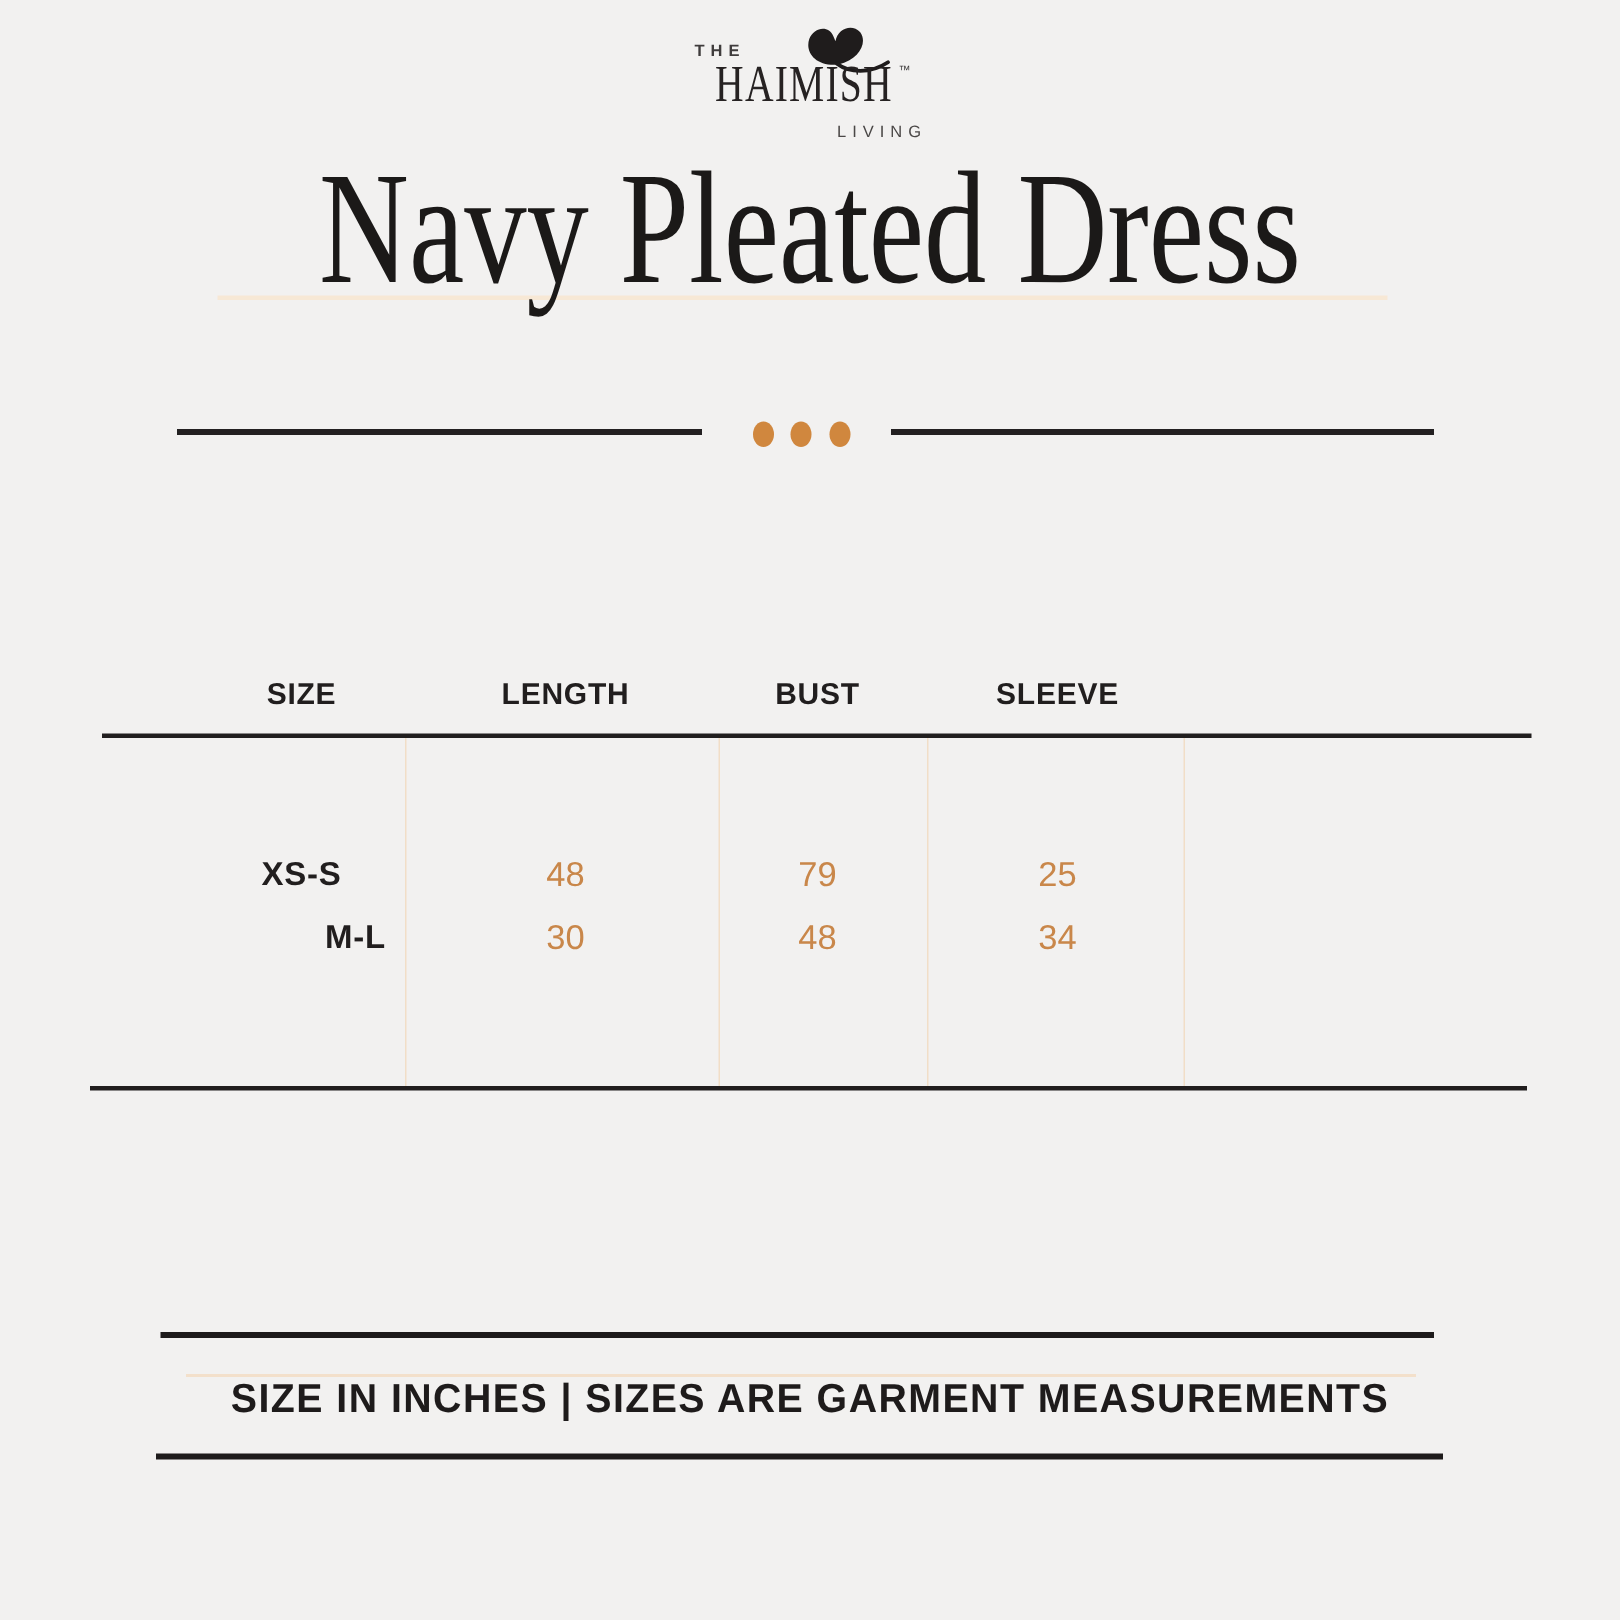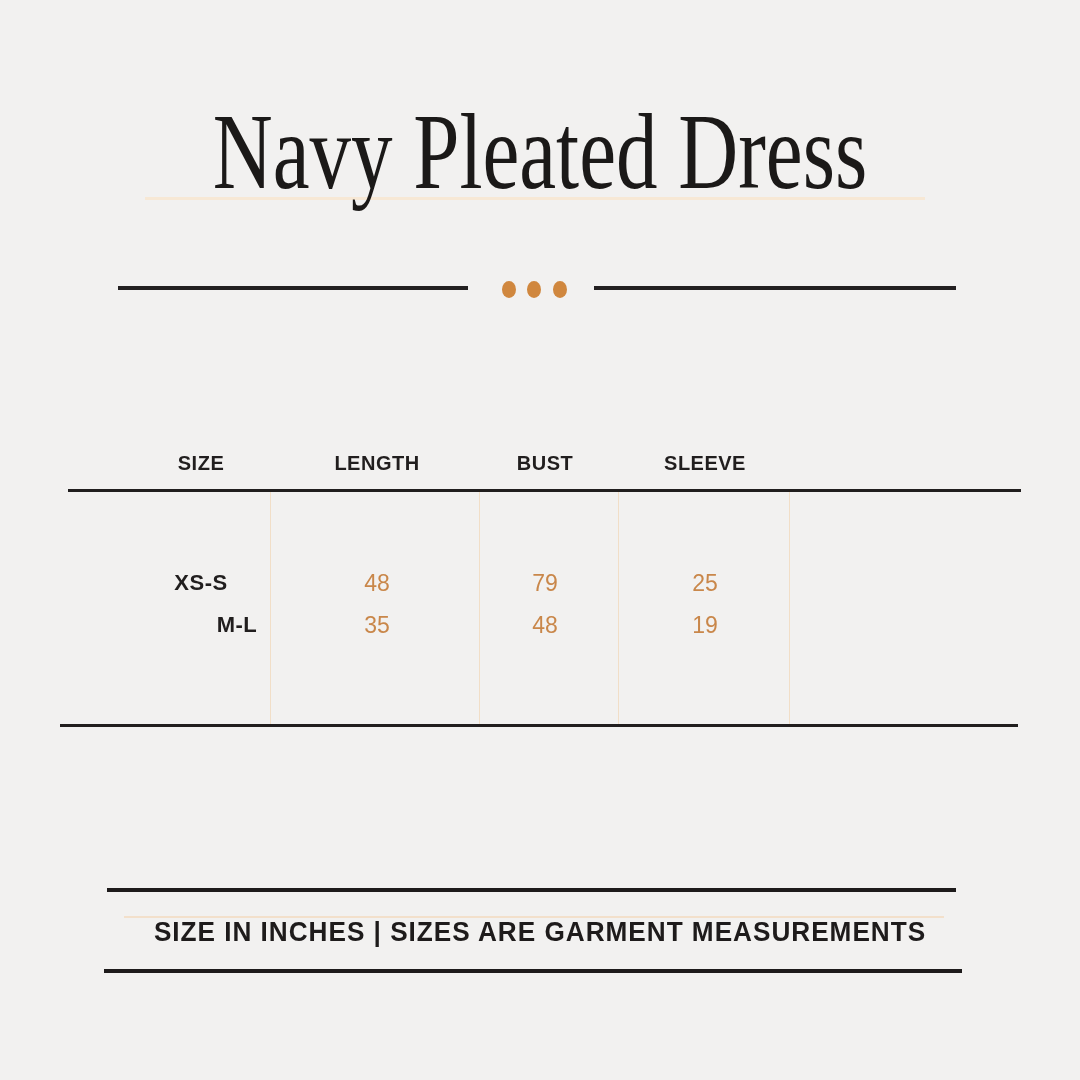--- a/index.html
+++ b/index.html
@@ -80,20 +80,30 @@
     transform:scaleX(0.97);transform-origin:50% 50%;
     white-space:nowrap;
   }
   .footer-line-bottom{position:absolute;left:104px;top:969px;width:858px;height:4px;background:#1E1B1B;}
 </style>
 </head>
 <body>
 
 <div class="canvas">
 
+  <div class="logo">
+    <div class="logo-the">THE</div>
+    <svg class="leaf" viewBox="0 0 66 34" xmlns="http://www.w3.org/2000/svg">
+      <path d="M 24 27 C 9 28.5, 1.5 19, 4.5 10 C 7.5 2, 17.5 0.5, 20.5 8 L 22 11.5 C 23.5 3, 33 -0.5, 38.5 5.5 C 43.5 12.5, 38 23.5, 24 27 Z" fill="#1F1C1C"></path>
+      <path d="M 23 26.5 C 31 32.5, 45 33.5, 57 25.5" fill="none" stroke="#1F1C1C" stroke-width="2.6" stroke-linecap="round"></path>
+    </svg>
+    <div class="logo-name">HAIMISH</div>
+    <div class="logo-tm">™</div>
+    <div class="logo-living">LIVING</div>
+  </div>
 
   <div class="title-underline"></div>
   <div class="page-title">Navy Pleated Dress</div>
 
   <div class="div-line left"></div>
   <span class="dot d1"></span>
   <span class="dot d2"></span>
   <span class="dot d3"></span>
   <div class="div-line right"></div>
 
@@ -109,23 +119,23 @@
     <div class="vline" style="left:479px;"></div>
     <div class="vline" style="left:618px;"></div>
     <div class="vline" style="left:789px;"></div>
 
     <div class="cell size-label" style="left:201px;top:583px;">XS-S</div>
     <div class="cell value" style="left:377px;top:583px;">48</div>
     <div class="cell value" style="left:545px;top:583px;">79</div>
     <div class="cell value" style="left:705px;top:583px;">25</div>
 
     <div class="cell size-label" style="left:201px;top:625px;margin-left:36px;">M-L</div>
-    <div class="cell value" style="left:377px;top:625px;">35</div>
+    <div class="cell value" style="left:377px;top:625px;">30</div>
     <div class="cell value" style="left:545px;top:625px;">48</div>
-    <div class="cell value" style="left:705px;top:625px;">19</div>
+    <div class="cell value" style="left:705px;top:625px;">34</div>
 
     <div class="table-bottom-line"></div>
   </div>
 
   <div class="footer-line-top"></div>
   <div class="footer-accent-line"></div>
   <div class="footer-note">SIZE IN INCHES | SIZES ARE GARMENT MEASUREMENTS</div>
   <div class="footer-line-bottom"></div>
 
 </div>

